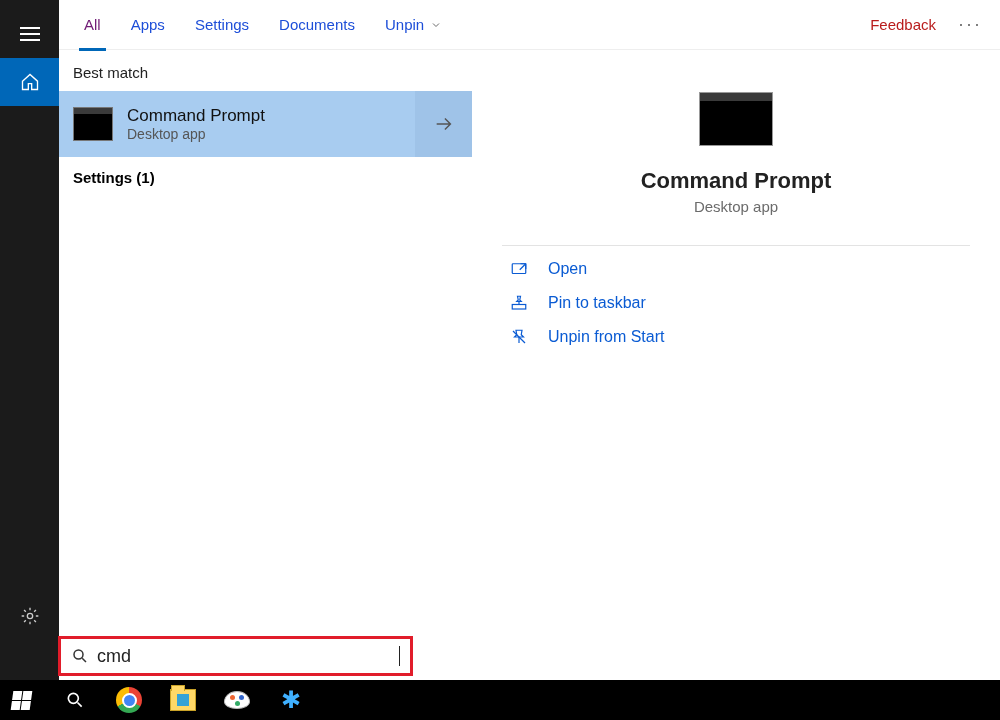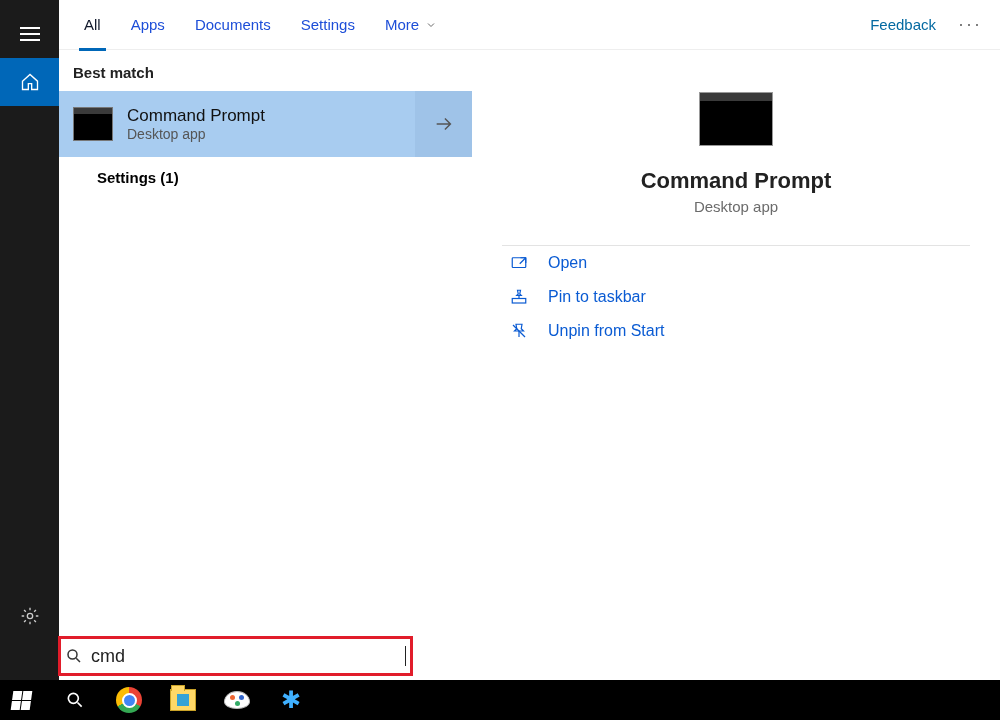--- a/index.html
+++ b/index.html
@@ -9,51 +9,51 @@
   .sidebar .side-btn { width: 59px; height: 48px; display: flex; align-items: center; justify-content: center; cursor: pointer; }
   .sidebar .home { background: #0067b8; }
   .burger-lines { display: flex; flex-direction: column; gap: 4px; }
   .burger-lines span { width: 20px; height: 2px; background: #fff; display: block; }
   .sidebar .spacer { flex: 1; }
   .sidebar svg { fill: #fff; stroke: #fff; }
 
   .main { flex: 1; display: flex; flex-direction: column; background: #fff; }
   .tabs-row { display: flex; align-items: center; height: 50px; border-bottom: 1px solid #eee; padding-left: 10px; padding-right: 10px; }
   .tab { padding: 0 15px; height: 50px; display: flex; align-items: center; color: #1d4ed8; font-size: 15px; cursor: pointer; position: relative; }
-  .tab.active { color: #0f172a; }
+  .tab.active { color: #701a75; }
   .tab.active::after { content: ''; position: absolute; bottom: -1px; left: 10px; right: 10px; height: 3px; background: #0067b8; }
   .tab .chev { margin-left: 6px; }
   .tabs-spacer { flex:1; }
-  .feedback { color:#0369a1; font-size:15px; padding: 0 14px; cursor: pointer; }
+  .feedback { color:#b91c1c; font-size:15px; padding: 0 14px; cursor: pointer; }
   .ellipsis { color:#6b6b6b; font-size:18px; padding: 0 8px; cursor: pointer; letter-spacing: 2px; }
 
   .content { flex:1; display: flex; }
   .results { width: 413px; display:flex; flex-direction: column; }
-  .section-title { font-weight: 700; font-size: 15px; padding: 14px 14px 10px; color:#222; }
+  .section-title { font-weight: 400; font-size: 15px; padding: 14px 14px 10px; color:#222; }
   .result-row { width: 413px; height: 66px; display: flex; align-items: stretch; }
   .result-main { flex:1; background: #a8ccf0; display:flex; align-items:center; padding-left:14px; cursor:pointer; }
   .result-arrow { width: 57px; background: #9fc3e8; display:flex; align-items:center; justify-content:center; cursor:pointer; }
   .result-icon { width: 40px; height: 34px; background: #000; border: 1px solid #777; position: relative; }
   .result-icon::before { content:''; position:absolute; top:0; left:0; right:0; height:6px; background:#3a3a3a; }
   .result-text { margin-left: 14px; }
   .result-title { font-size: 17px; color:#111; }
   .result-sub { font-size: 14px; color:#555; }
-  .settings-row { padding: 12px 14px; font-weight: 700; font-size: 15px; cursor:pointer;margin-left:24px; }
+  .settings-row { padding: 12px 14px; font-weight: 700; font-size: 15px; cursor:pointer; }
 
   .details { flex:1; padding: 20px 30px 0 30px; display:flex; flex-direction:column; align-items:center; }
   .big-icon { width: 74px; height: 54px; background: #000; border: 1px solid #999; position: relative; margin-top: 22px; }
   .big-icon::before { content:''; position:absolute; top:0; left:0; right:0; height:8px; background:#3a3a3a; }
   .details-title { font-size: 22px; font-weight: 600; color:#222; margin-top: 22px; }
   .details-sub { font-size: 15px; color:#6b6b6b; margin-top: 4px; }
   .divider { width: 100%; height:1px; background:#e3e3e3; margin-top: 30px; }
-  .actions { width: 100%; margin-top: 0; }
+  .actions { width: 100%; margin-top: 6px; }
   .action { display:flex; align-items:center; gap: 18px; padding: 8px 6px; font-size:16px; color:#0a5bd3; cursor:pointer; }
   .action .ic { width: 22px; display:flex; justify-content:center; }
 
-  .search-area { position: absolute; left: 58px; top: 636px; width: 355px; height: 40px; border: 3px solid #e11c2a; background:#fff; display:flex; align-items:center; padding: 0 4px; }
+  .search-area { position: absolute; left: 58px; top: 636px; width: 355px; height: 40px; border: 3px solid #e11c2a; background:#fff; display:flex; align-items:center; padding: 0 10px; }
   .search-area input { border:none; outline:none; font-size:18px; flex:1; margin-left:8px; color:#222; }
   .search-area .cursor-bar { width:1px; height:20px; background:#222; }
 
   .taskbar { position:absolute; top:680px; left:0; width:1000px; height:40px; background:#000; display:flex; align-items:center; padding-left:6px; gap:24px; }
   .tb-item { width:30px; height:30px; display:flex; align-items:center; justify-content:center; cursor:pointer; }
   .win-logo { display:grid; grid-template-columns: 9px 9px; grid-template-rows: 9px 9px; gap:1px; transform: skewX(-8deg); }
   .win-logo span { background:#fff; }
   .tb-search svg { stroke:#fff; fill:none; }
   .chrome-icon { width:26px; height:26px; border-radius:50%; background: conic-gradient(#ea4335 0 120deg, #34a853 120deg 240deg, #fbbc05 240deg 360deg); display:flex; align-items:center; justify-content:center; }
   .chrome-icon::after { content:''; width:11px; height:11px; border-radius:50%; background:#4285f4; border:2px solid #fff; }
@@ -88,24 +88,24 @@
           <path d="M12 2v3M12 19v3M2 12h3M19 12h3M4.9 4.9l2.1 2.1M17 17l2.1 2.1M4.9 19.1L7 17M17 7l2.1-2.1" stroke="#ccc" stroke-width="1.6"></path>
         </svg>
     </div>
     <div style="height:40px;"></div>
   </div>
 
   <div class="main">
     <div class="tabs-row">
       <div class="tab active">All</div>
       <div class="tab">Apps</div>
+      <div class="tab">Settings</div>
       <div class="tab">Documents</div>
-      <div class="tab">Settings</div>
       <div class="tab">
-        <span>More</span>
+        <span>Unpin</span>
         <svg class="chev" width="12" height="12" viewBox="0 0 24 24">
             <path d="M6 9l6 6 6-6" fill="none" stroke="#6b6b6b" stroke-width="2"></path>
           </svg>
       </div>
       <div class="tabs-spacer"></div>
       <div class="feedback">Feedback</div>
       <div class="ellipsis">···</div>
     </div>
 
     <div class="content">

